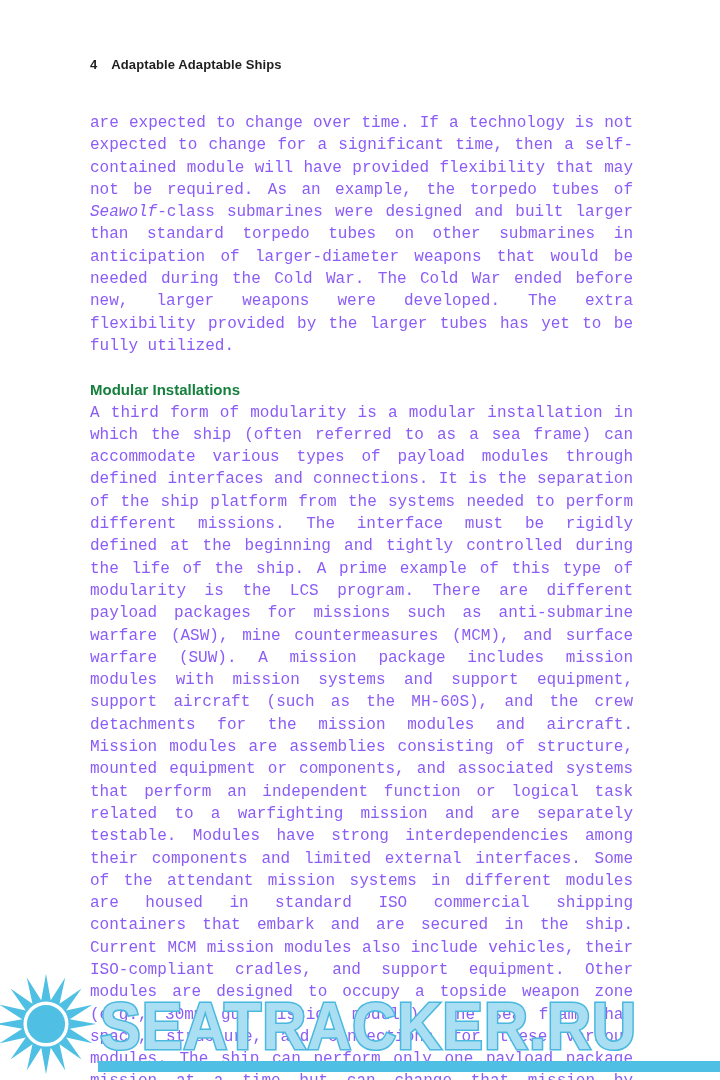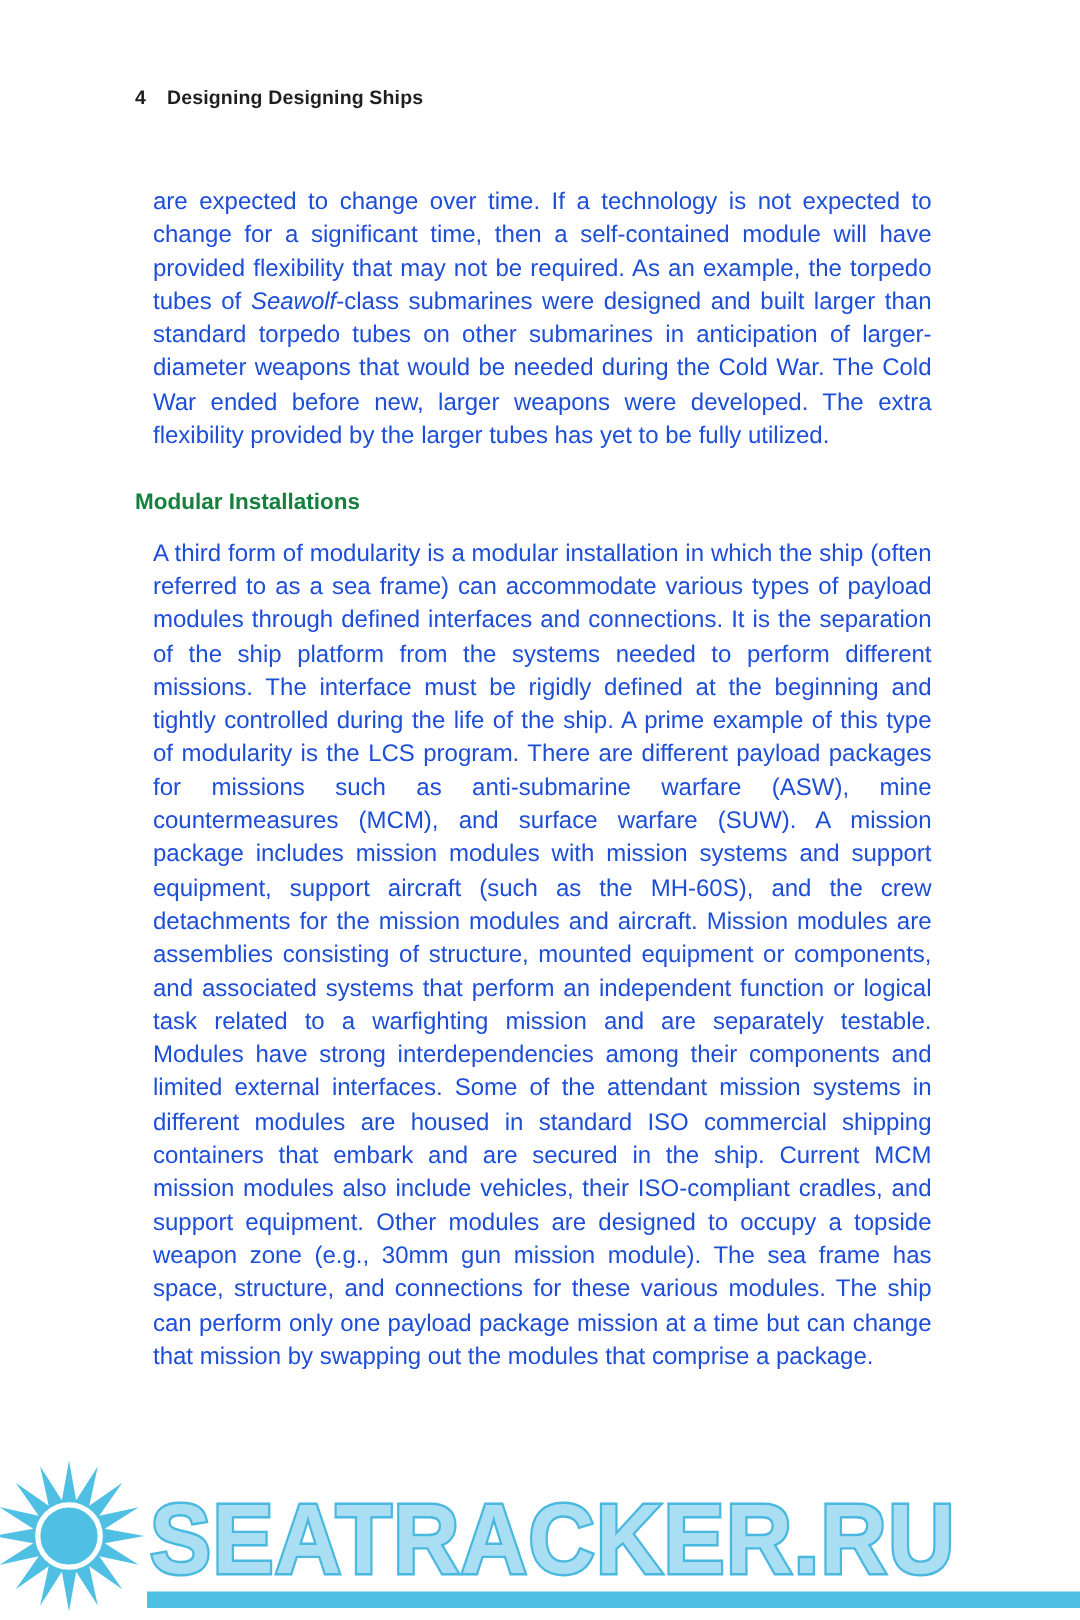--- a/index.html
+++ b/index.html
@@ -24,26 +24,26 @@
   }
   .running-head .pagenum { margin-right: 14px; }
   .text-column {
     position: absolute;
     left: 90px;
     top: 112px;
     width: 543px;
     color: #1c1c1c;
   }
   .text-column p {
-    margin: 12px;
-    font-family: Liberation Sans, sans-serif;
+    margin: 0;
+    font-family: Liberation Mono, monospace;
     font-size: 16px;
     line-height: 22.3px;
     text-align: justify;
-    color: #1d4ed8;
+    color: #8b5cf6;
   }
   .text-column p em { font-style: italic; }
   .section-heading {
     margin: 22px 0 0 0;
     font-family: "Liberation Sans", sans-serif;
     font-size: 15px;
     font-weight: bold;
     line-height: 22.3px;
     color: #15803d;
   }
@@ -86,21 +86,21 @@
     height: 11px;
     background: #4fc0e4;
   }
 </style>
 </head>
 <body>
 
 <div class="page">
 
   <header class="running-head">
-    <span class="pagenum">4</span><span>Designing Designing Ships</span>
+    <span class="pagenum">4</span><span>Adaptable Adaptable Ships</span>
   </header>
 
   <main class="text-column">
     <p><span>are expected to change over time. If a technology is not expected to change for a significant time, then a self-contained module will have provided flexibility that may not be required. As an example, the torpedo tubes of </span><em>Seawolf</em><span>-class submarines were designed and built larger than standard torpedo tubes on other submarines in anticipation of larger-diameter weapons that would be needed during the Cold War. The Cold War ended before new, larger weapons were developed. The extra flexibility provided by the larger tubes has yet to be fully utilized.</span></p>
 
     <h2 class="section-heading">Modular Installations</h2>
 
     <p>A third form of modularity is a modular installation in which the ship (often referred to as a sea frame) can accommodate various types of payload modules through defined interfaces and connections. It is the separation of the ship platform from the systems needed to perform different missions. The interface must be rigidly defined at the beginning and tightly controlled during the life of the ship. A prime example of this type of modularity is the LCS program. There are different payload packages for missions such as anti-submarine warfare (ASW), mine countermeasures (MCM), and surface warfare (SUW). A mission package includes mission modules with mission systems and support equipment, support aircraft (such as the MH-60S), and the crew detachments for the mission modules and aircraft. Mission modules are assemblies consisting of structure, mounted equipment or components, and associated systems that perform an independent function or logical task related to a warfighting mission and are separately testable. Modules have strong interdependencies among their components and limited external interfaces. Some of the attendant mission systems in different modules are housed in standard ISO commercial shipping containers that embark and are secured in the ship. Current MCM mission modules also include vehicles, their ISO-compliant cradles, and support equipment. Other modules are designed to occupy a topside weapon zone (e.g., 30mm gun mission module). The sea frame has space, structure, and connections for these various modules. The ship can perform only one payload package mission at a time but can change that mission by swapping out the modules that comprise a package.</p>
   </main>
 

